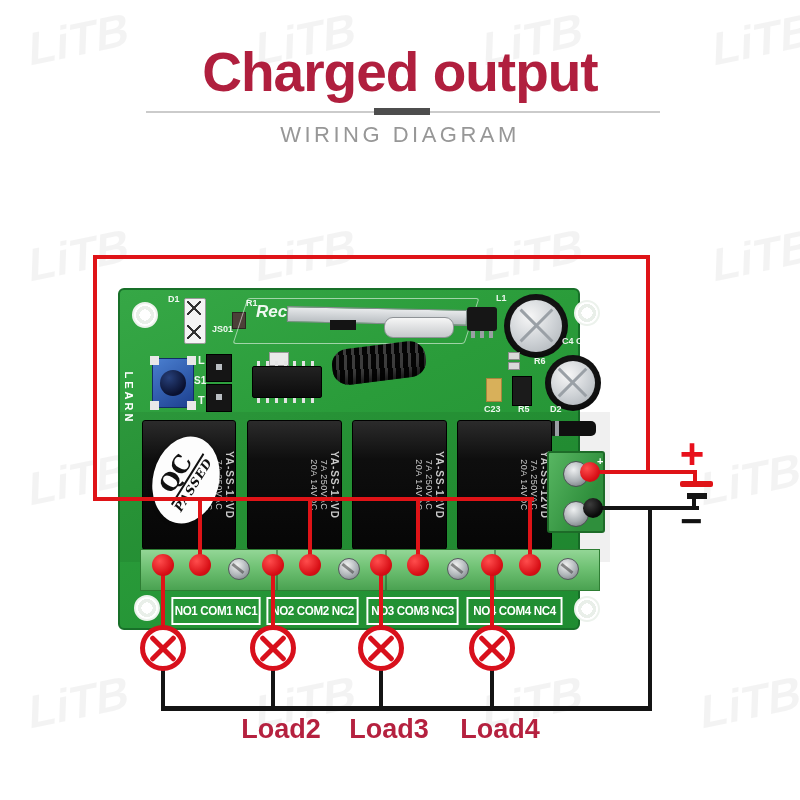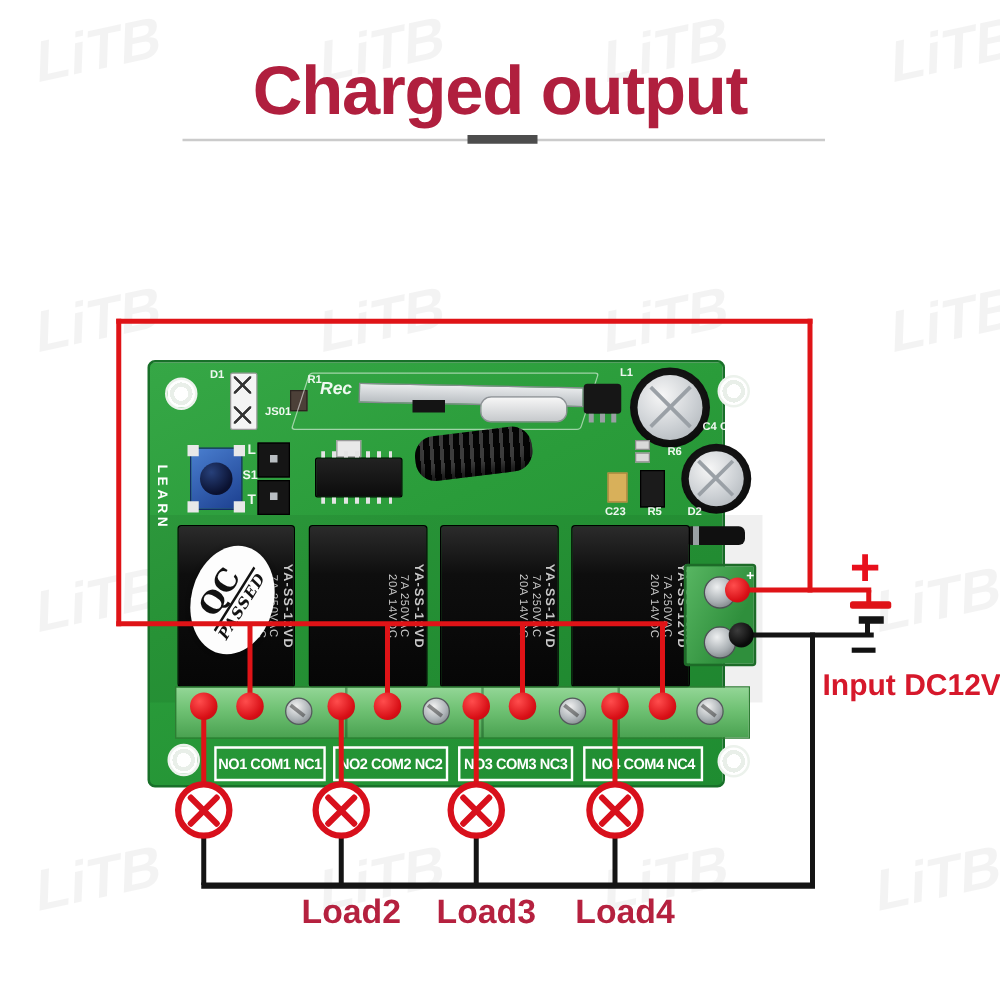--- a/index.html
+++ b/index.html
@@ -21,21 +21,21 @@
   
   #board{position:absolute;left:118px;top:288px;width:462px;height:342px;z-index:5;
          background:linear-gradient(155deg,#36a746 0%,#2a9c3a 40%,#1f8c31 100%);
          border:2px solid #187029;border-radius:6px;box-sizing:border-box;}
   .relay-shadow{position:absolute;left:0;top:122px;width:490px;height:150px;background:rgba(0,0,0,.06);}
   .hole{position:absolute;width:26px;height:26px;border-radius:50%;
         background:radial-gradient(circle,#ffffff 0 36%,#e9efe9 36% 58%,#ffffff 58%);
         border:2px solid #ecf2ec;box-sizing:border-box;}
   .silk{position:absolute;font:700 9px "Liberation Sans",sans-serif;color:rgba(255,255,255,.92);
         white-space:nowrap;}
-  .silk.big{font-size:14px;font-style:italic;}
+  .silk.big{font-size:17px;font-style:italic;}
 
   .d1-diode{position:absolute;left:64px;top:8px;width:20px;height:44px;background:#f4f4f4;
             border:1px solid #9a9a9a;border-radius:2px;}
   .xmark{position:absolute;width:14px;height:14px;left:2px;
          background:linear-gradient(45deg,transparent 44%,#333 46%,#333 54%,transparent 56%),
                     linear-gradient(-45deg,transparent 44%,#333 46%,#333 54%,transparent 56%);}
   .r1-smd{position:absolute;left:112px;top:22px;width:12px;height:15px;background:#4c4038;border:1px solid #2c2420;}
 
   .learn-wrap{position:absolute;left:0px;top:60px;width:16px;height:96px;}
   .learn-txt{position:absolute;left:-37px;top:41px;width:90px;height:14px;transform:rotate(90deg);
@@ -154,20 +154,21 @@
   <span class="wm" style="left:482px;top:452px">LiTB</span>
   <span class="wm" style="left:700px;top:452px">LiTB</span>
   <span class="wm" style="left:28px;top:675px">LiTB</span>
   <span class="wm" style="left:255px;top:675px">LiTB</span>
   <span class="wm" style="left:482px;top:675px">LiTB</span>
   <span class="wm" style="left:700px;top:675px">LiTB</span>
 
   <div class="title">Charged output</div>
   <div class="divider"></div>
   <div class="divider-dark"></div>
+  <div class="subtitle">WIRING DIAGRAM</div>
 
   <div id="board">
     <div class="relay-shadow"></div>
 
     <div class="hole" style="left:12px;top:12px"></div>
     <div class="hole" style="left:454px;top:10px"></div>
     <div class="hole" style="left:14px;top:305px"></div>
     <div class="hole" style="left:454px;top:306px"></div>
 
     <span class="silk" style="left:48px;top:4px">D1</span>
@@ -338,15 +339,14 @@
     <div class="bar a"></div>
     <div class="bar b"></div>
   </div>
 
   <div class="load-label" style="left:231px;top:714px">Load2</div>
   <div class="load-label" style="left:339px;top:714px">Load3</div>
   <div class="load-label" style="left:450px;top:714px">Load4</div>
 
   <div class="bat-plus">+</div>
   <div class="bat-minus">−</div>
-  <div class="input-label">Input DC12V</div>
 
 </div>
 
 </body></html>

